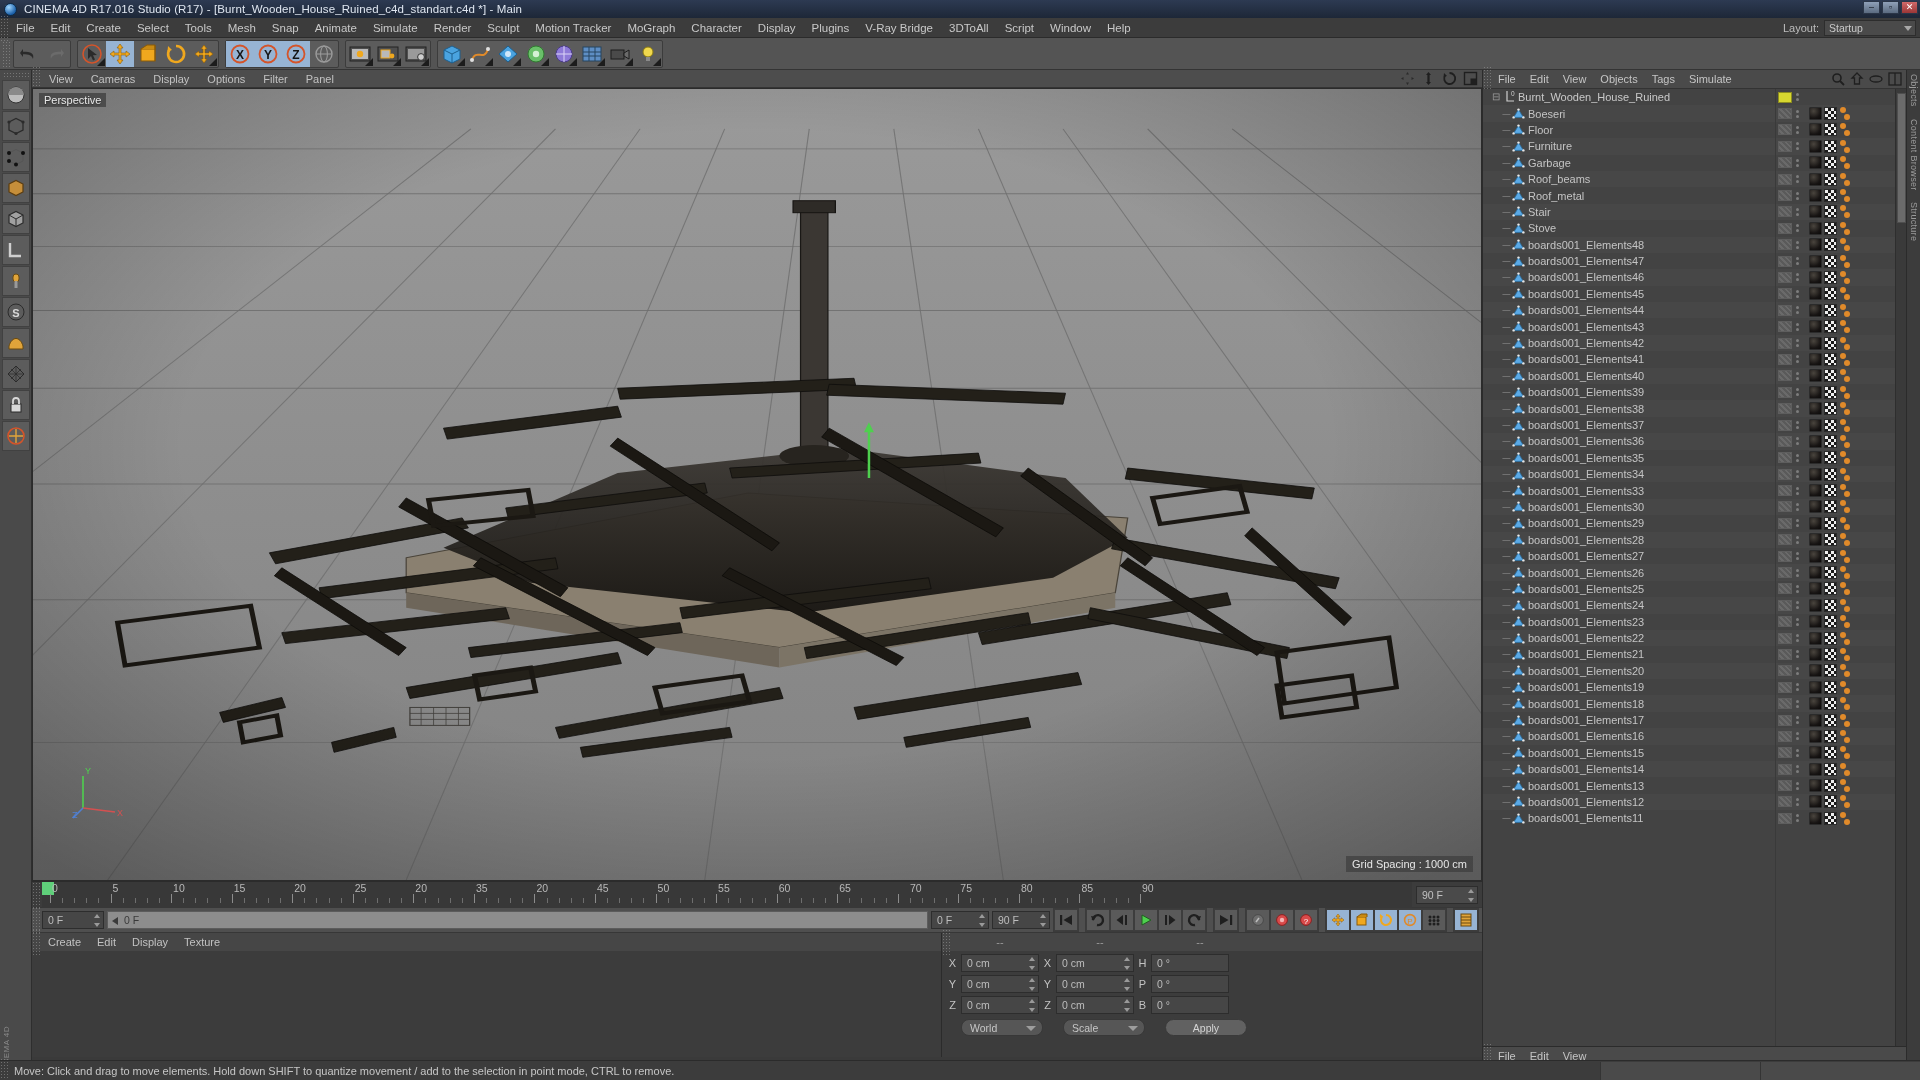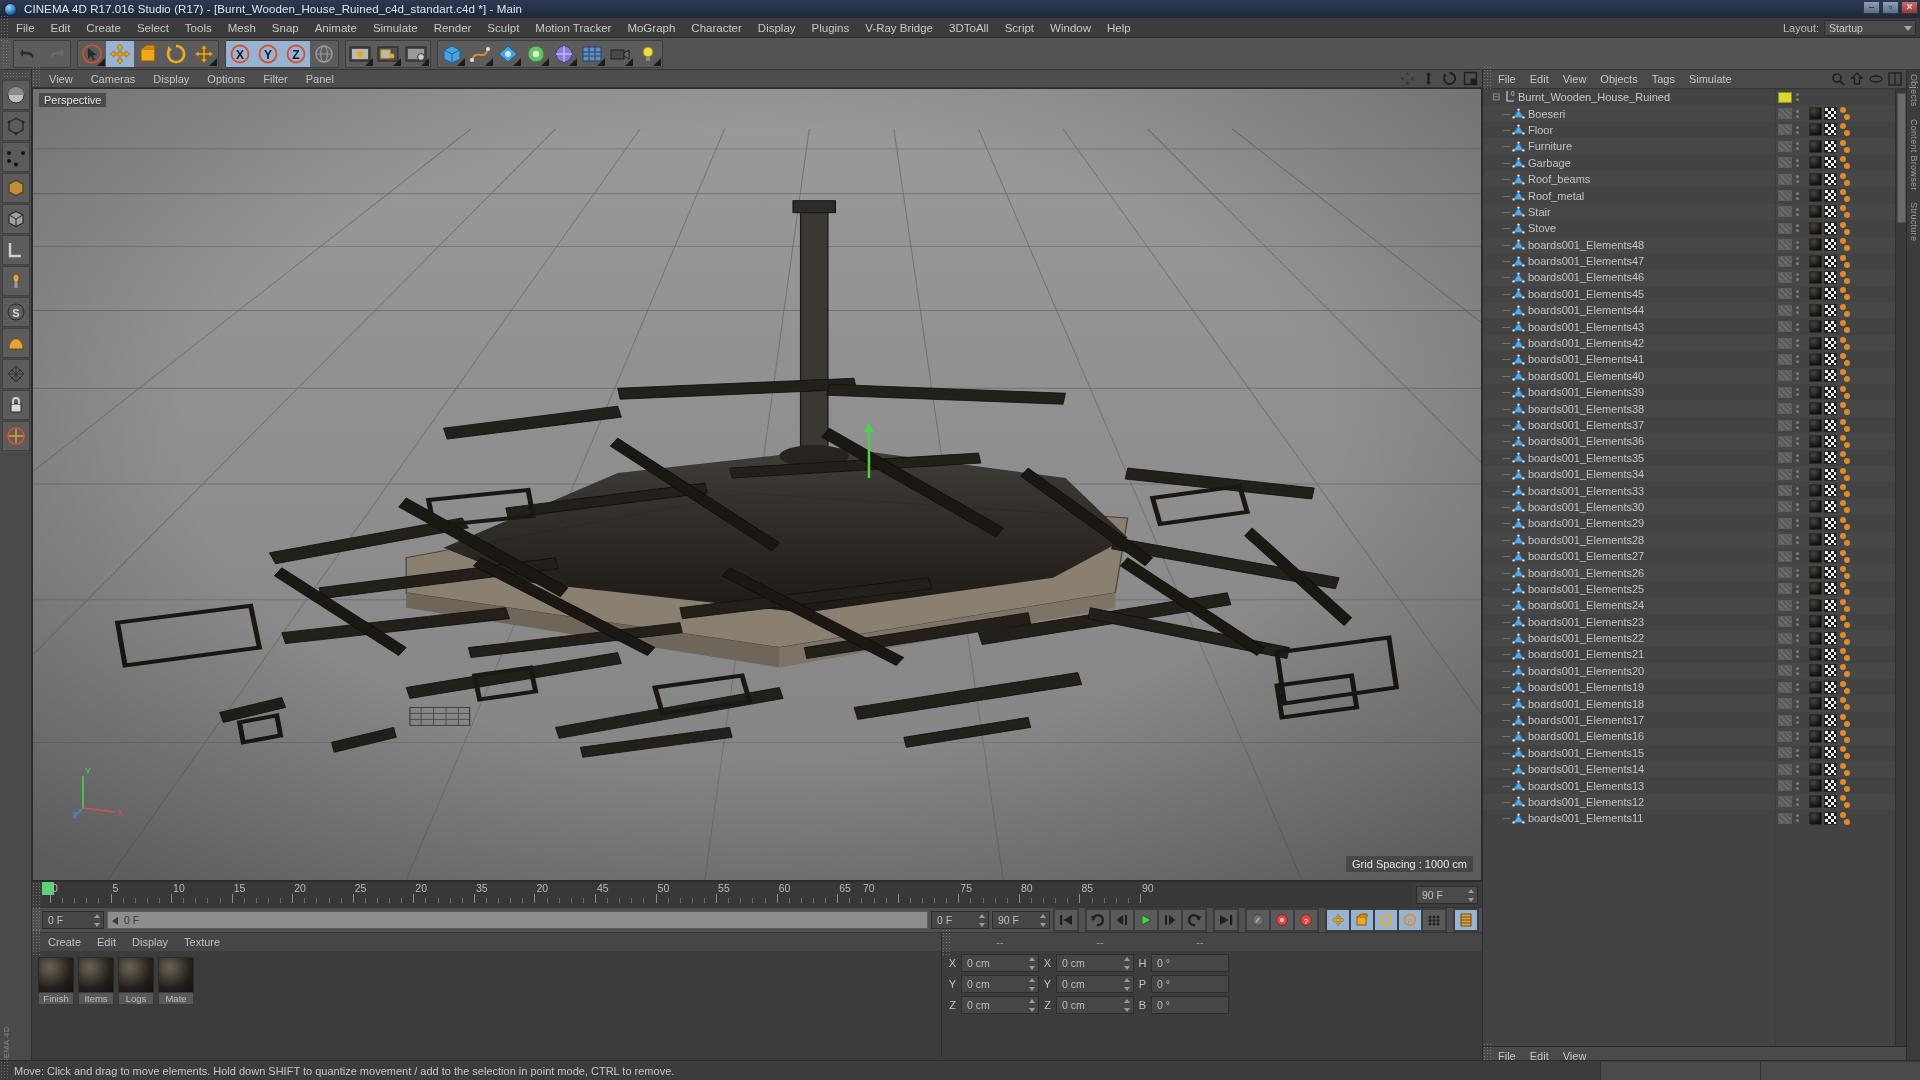--- a/index.html
+++ b/index.html
@@ -737,21 +737,21 @@
           <div class="tl-tick" style="left: 746.778px;"></div>
           <div class="tl-tick" style="left: 758.889px;"></div>
           <div class="tl-tick" style="left: 771px;"></div>
           <div class="tl-tick" style="left: 783.111px;"></div>
           <div class="tl-num" style="left: 797.222px;">65</div>
           <div class="tl-tick maj" style="left: 795.222px;"></div>
           <div class="tl-tick" style="left: 807.333px;"></div>
           <div class="tl-tick" style="left: 819.444px;"></div>
           <div class="tl-tick" style="left: 831.556px;"></div>
           <div class="tl-tick" style="left: 843.667px;"></div>
-          <div class="tl-num" style="left: 821px;">70</div>
+          <div class="tl-num" style="left: 868px;">70</div>
           <div class="tl-tick maj" style="left: 855.778px;"></div>
           <div class="tl-tick" style="left: 867.889px;"></div>
           <div class="tl-tick" style="left: 880px;"></div>
           <div class="tl-tick" style="left: 892.111px;"></div>
           <div class="tl-tick" style="left: 904.222px;"></div>
           <div class="tl-num" style="left: 918.333px;">75</div>
           <div class="tl-tick maj" style="left: 916.333px;"></div>
           <div class="tl-tick" style="left: 928.444px;"></div>
           <div class="tl-tick" style="left: 940.556px;"></div>
           <div class="tl-tick" style="left: 952.667px;"></div>
@@ -929,38 +929,20 @@
       <div id="matmgr">
         <div id="matmenu">
           <div class="grip"></div>
           <div id="mat-menu-items" style="display:flex">
               <div class="mi">Create</div>
               <div class="mi">Edit</div>
               <div class="mi">Display</div>
               <div class="mi">Texture</div>
             </div>
         </div>
-        <div id="matlist">
-            <div class="mat">
-              <div class="sph"></div>
-              <div class="nm">Finish</div>
-            </div>
-            <div class="mat">
-              <div class="sph"></div>
-              <div class="nm">Items</div>
-            </div>
-            <div class="mat">
-              <div class="sph"></div>
-              <div class="nm">Logs</div>
-            </div>
-            <div class="mat">
-              <div class="sph"></div>
-              <div class="nm">Mate</div>
-            </div>
-          </div>
       </div>
 
       <div id="coordmgr">
         <div id="coordmenu">
           <div class="grip"></div>
           <span class="cm-dash" style="width:100px;text-align:center">--</span>
           <span class="cm-dash" style="width:100px;text-align:center">--</span>
           <span class="cm-dash" style="width:100px;text-align:center">--</span>
         </div>
         <div id="coordrows">
@@ -1014,20 +996,29 @@
             <div class="num-field fld">
               <span>0 cm</span>
               <span class="spin">
                   <i class="u"></i>
                   <i class="d"></i>
                 </span></div>
             <span class="ax">B</span>
             <div class="num-field fld">
               <span>0 °</span></div>
           </div>
+        </div>
+        <div id="coordbtns">
+          <div class="dd" style="margin-left:15px">
+            <span>World</span>
+            <span class="arrow"></span></div>
+          <div class="dd" style="margin-left:16px">
+            <span>Scale</span>
+            <span class="arrow"></span></div>
+          <div id="applybtn" style="margin-left:16px">Apply</div>
         </div>
       </div>
     </div>
   </div>
 
   <div id="right">
     <div id="om-menu">
       <div class="grip"></div>
       <div id="om-menu-items" style="display:flex">
           <div class="mi">File</div>

